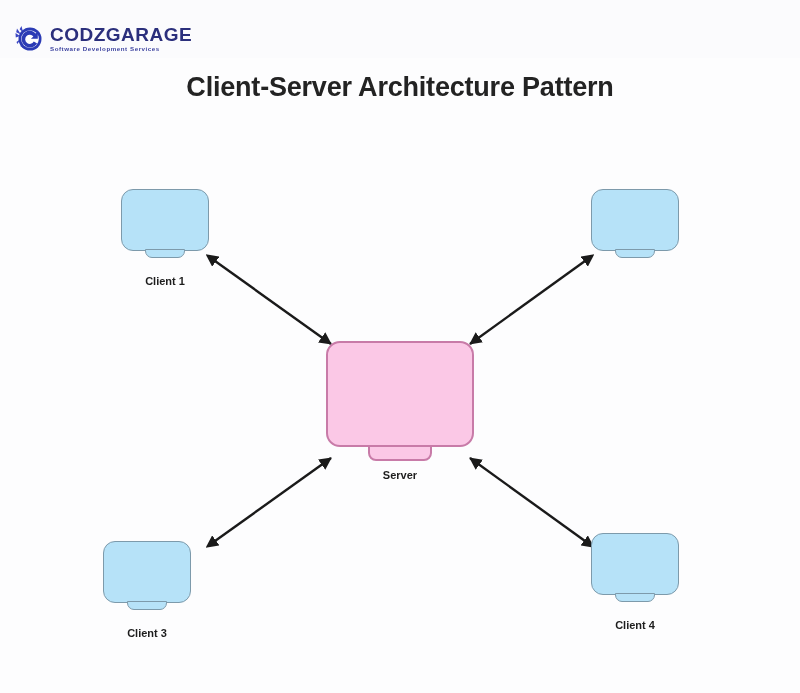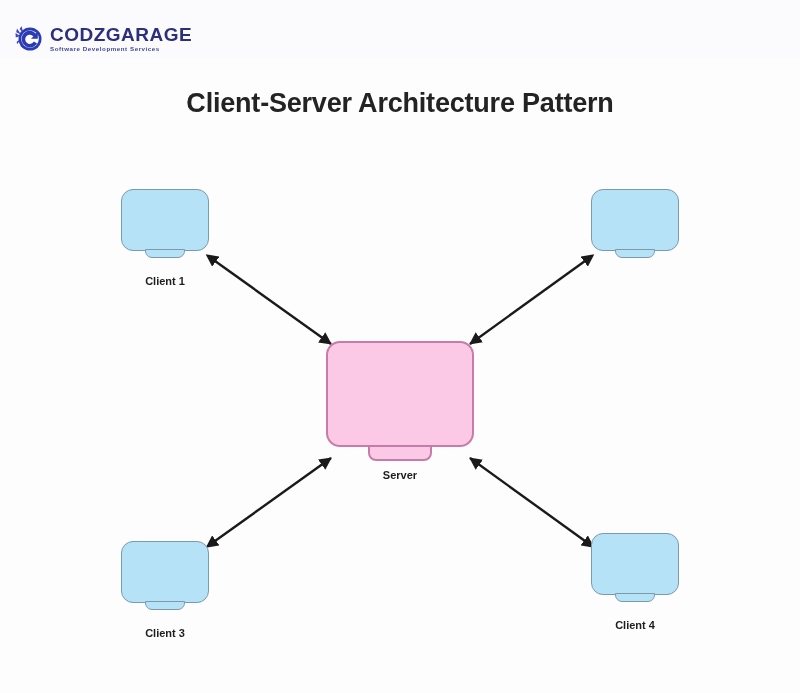--- a/index.html
+++ b/index.html
@@ -55,21 +55,21 @@
     font-size: 6.2px;
     font-weight: bold;
     letter-spacing: 0.55px;
     color: #3f45a0;
     margin-top: 2px;
   }
 
   
   #diagram-title {
     position: absolute;
-    left: 0; top: 88px;
+    left: 0; top: 72px;
     width: 800px;
     text-align: center;
     font-size: 27px;
     font-weight: bold;
     color: #232323;
     letter-spacing: -0.2px;
   }
 
   
   #connector-layer {
@@ -200,21 +200,21 @@
   </div>
 
   <div class="node server" style="left:326px; top:341px;">
     <div class="monitor">
       <div class="screen"></div>
       <div class="stand"></div>
     </div>
     <div class="node-label">Server</div>
   </div>
 
-  <div class="node client" style="left:121px; top:541px;">
+  <div class="node client" style="left:103px; top:541px;">
     <div class="monitor">
       <div class="screen"></div>
       <div class="stand"></div>
     </div>
     <div class="node-label">Client 3</div>
   </div>
 
   <div class="node client" style="left:591px; top:533px;">
     <div class="monitor">
       <div class="screen"></div>

